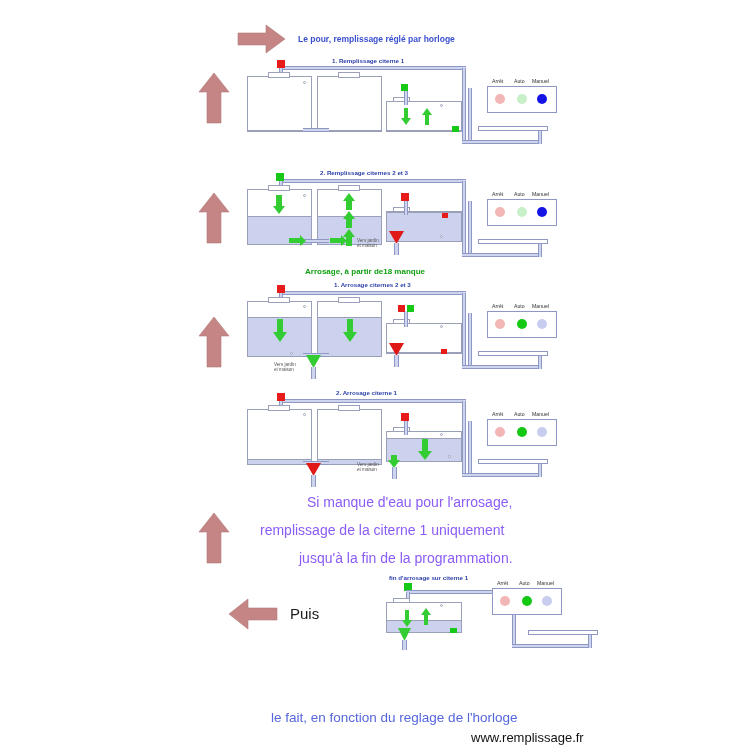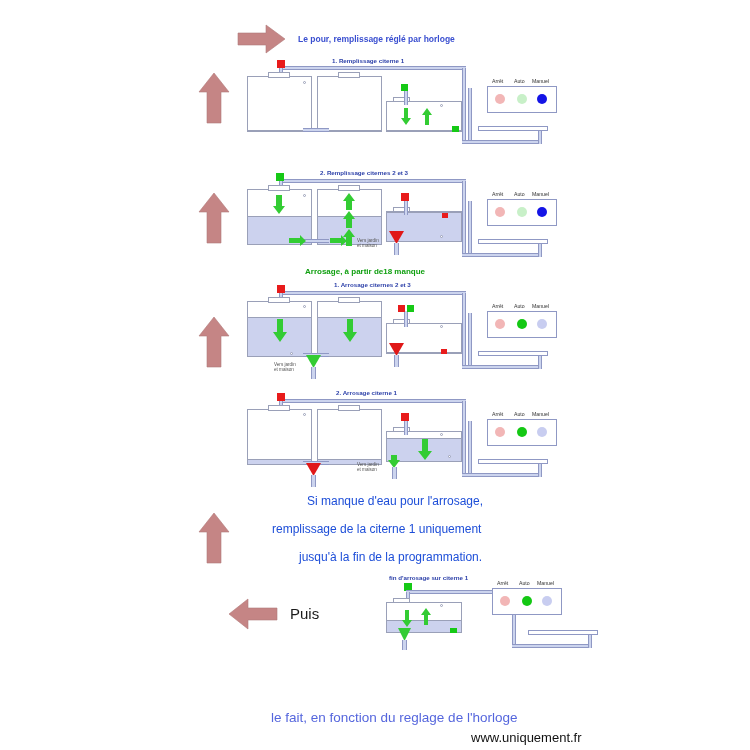--- a/index.html
+++ b/index.html
@@ -29,22 +29,22 @@
     font-weight: bold;
     white-space: nowrap;
   }
   .t-green-head {
     color: #12a012;
     font-size: 8px;
     font-weight: bold;
     white-space: nowrap;
   }
   .t-red-big {
-    color: #1d4ed8;
-    font-size: 12px;
+    color: #8b5cf6;
+    font-size: 14px;
     white-space: nowrap;
   }
   .t-blue-big {
     color: #5566dd;
     font-size: 13.5px;
     white-space: nowrap;
   }
   .t-black-big {
     color: #1a1a1a;
     font-size: 15px;
@@ -465,21 +465,21 @@
       <div class="ctl-panel abs" style="left:0; top:8px; width:70px; height:27px;"></div>
       <div class="lamp" style="left:8px; top:16px; width:10px; height:10px; background:#f2b6b6;"></div>
       <div class="lamp" style="left:30px; top:16px; width:10px; height:10px; background:#14c814;"></div>
       <div class="lamp" style="left:50px; top:16px; width:10px; height:10px; background:#c8cdf0;"></div>
     </div>
 
     <div class="abs tbl-top" style="left:478px; top:76px; width:70px; height:5px;"></div>
   </div>
 
   <div class="abs t-red-big" style="left:307px; top:494px;">Si manque d'eau pour l'arrosage,</div>
-  <div class="abs t-red-big" style="left:272px; top:522px;">remplissage de la citerne 1 uniquement</div>
+  <div class="abs t-red-big" style="left:260px; top:522px;">remplissage de la citerne 1 uniquement</div>
   <div class="abs t-red-big" style="left:299px; top:550px;">jusqu'à la fin de la programmation.</div>
 
   <div class="abs t-black-big" style="left:290px; top:605px;">Puis</div>
 
   <div class="abs" style="left:0; top:570px; width:750px; height:90px;">
 
     <div class="abs t-blue-sub" style="left:389px; top:4px;">fin d'arrosage sur citerne 1</div>
 
     <div class="abs sq-mark sq-green" style="left:404px; top:13px; width:8px; height:8px;"></div>
     <div class="abs pipe-h" style="left:406px; top:20px; width:110px; height:4px;"></div>
@@ -521,15 +521,15 @@
       <div class="ctl-panel abs" style="left:0; top:8px; width:70px; height:27px;"></div>
       <div class="lamp" style="left:8px; top:16px; width:10px; height:10px; background:#f2b6b6;"></div>
       <div class="lamp" style="left:30px; top:16px; width:10px; height:10px; background:#14c814;"></div>
       <div class="lamp" style="left:50px; top:16px; width:10px; height:10px; background:#c8cdf0;"></div>
     </div>
 
     <div class="abs tbl-top" style="left:528px; top:60px; width:70px; height:5px;"></div>
   </div>
 
   <div class="abs t-blue-big" style="left:271px; top:710px;">le fait, en fonction du reglage de l'horloge</div>
-  <div class="abs t-url" style="left:471px; top:730px;">www.uniquement.fr</div>
+  <div class="abs t-url" style="left:471px; top:730px;">www.remplissage.fr</div>
 
 </div>
 
 </body></html>

